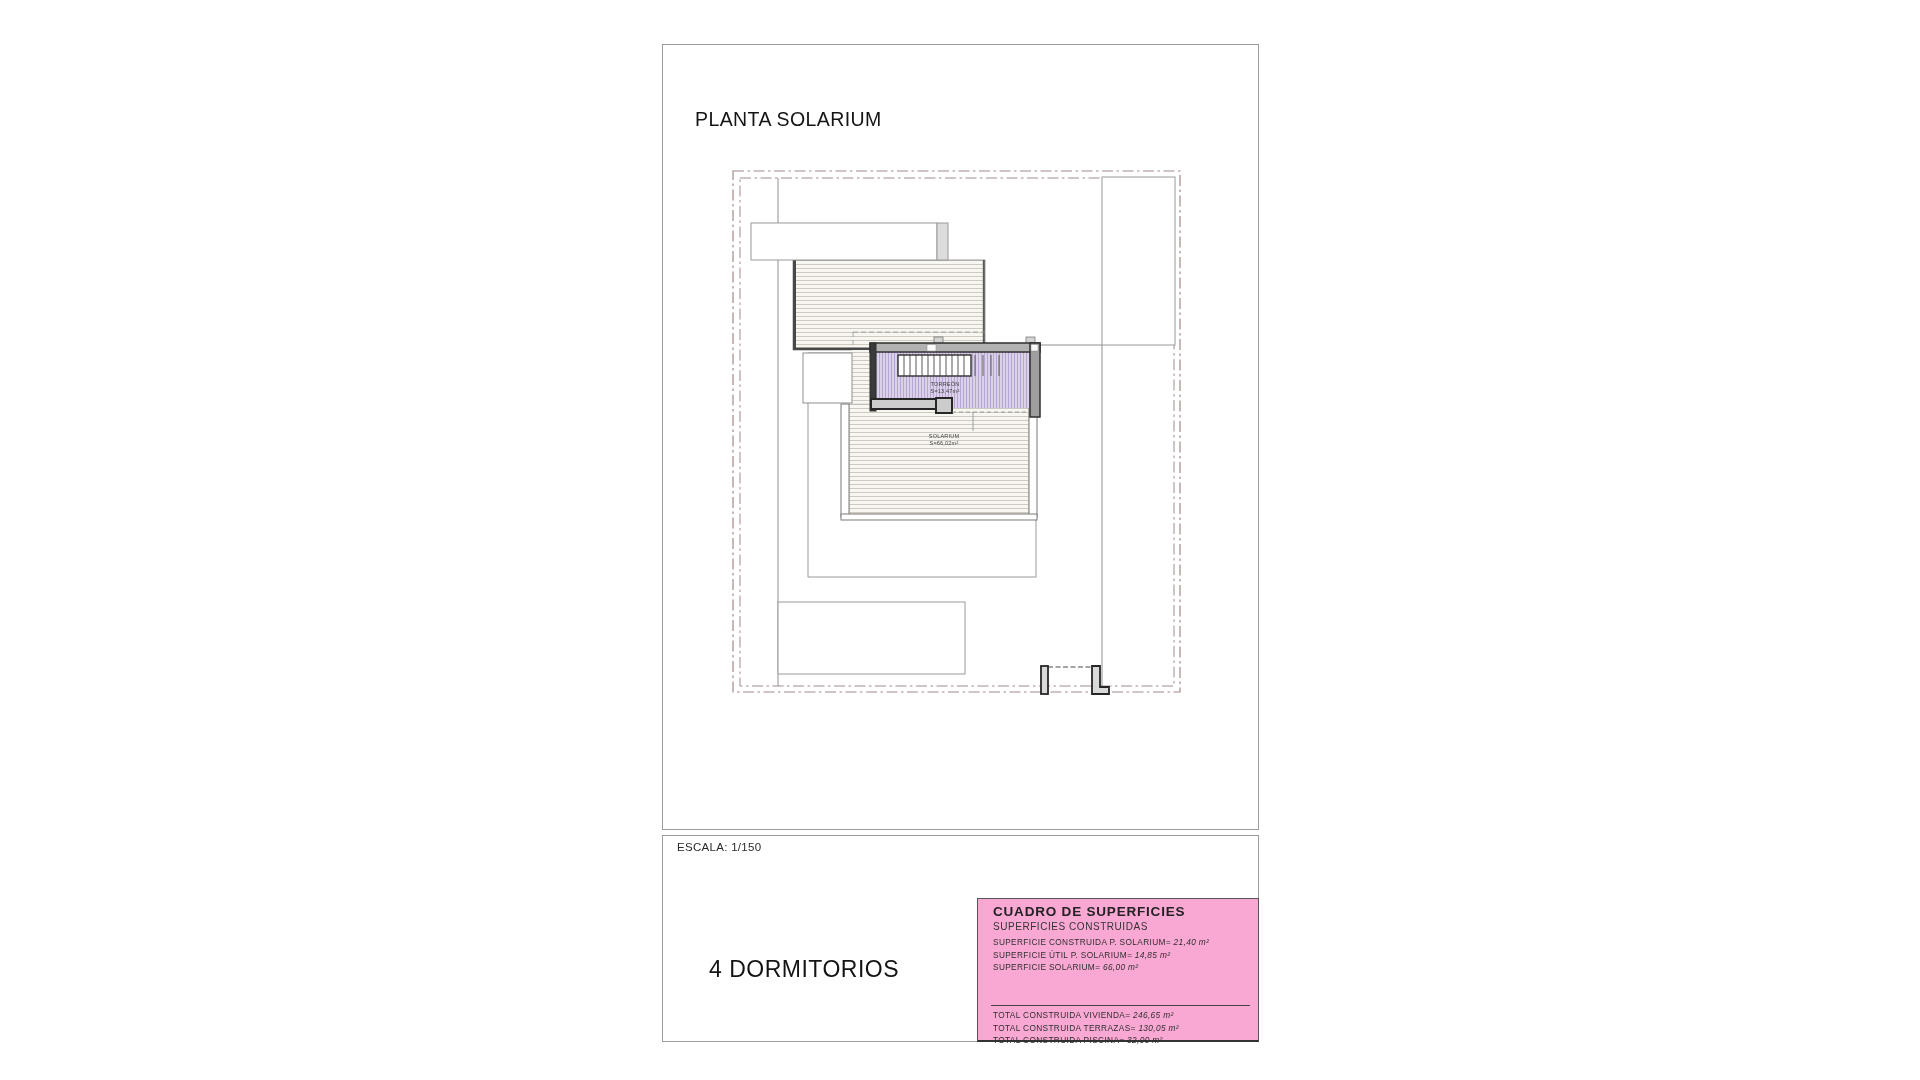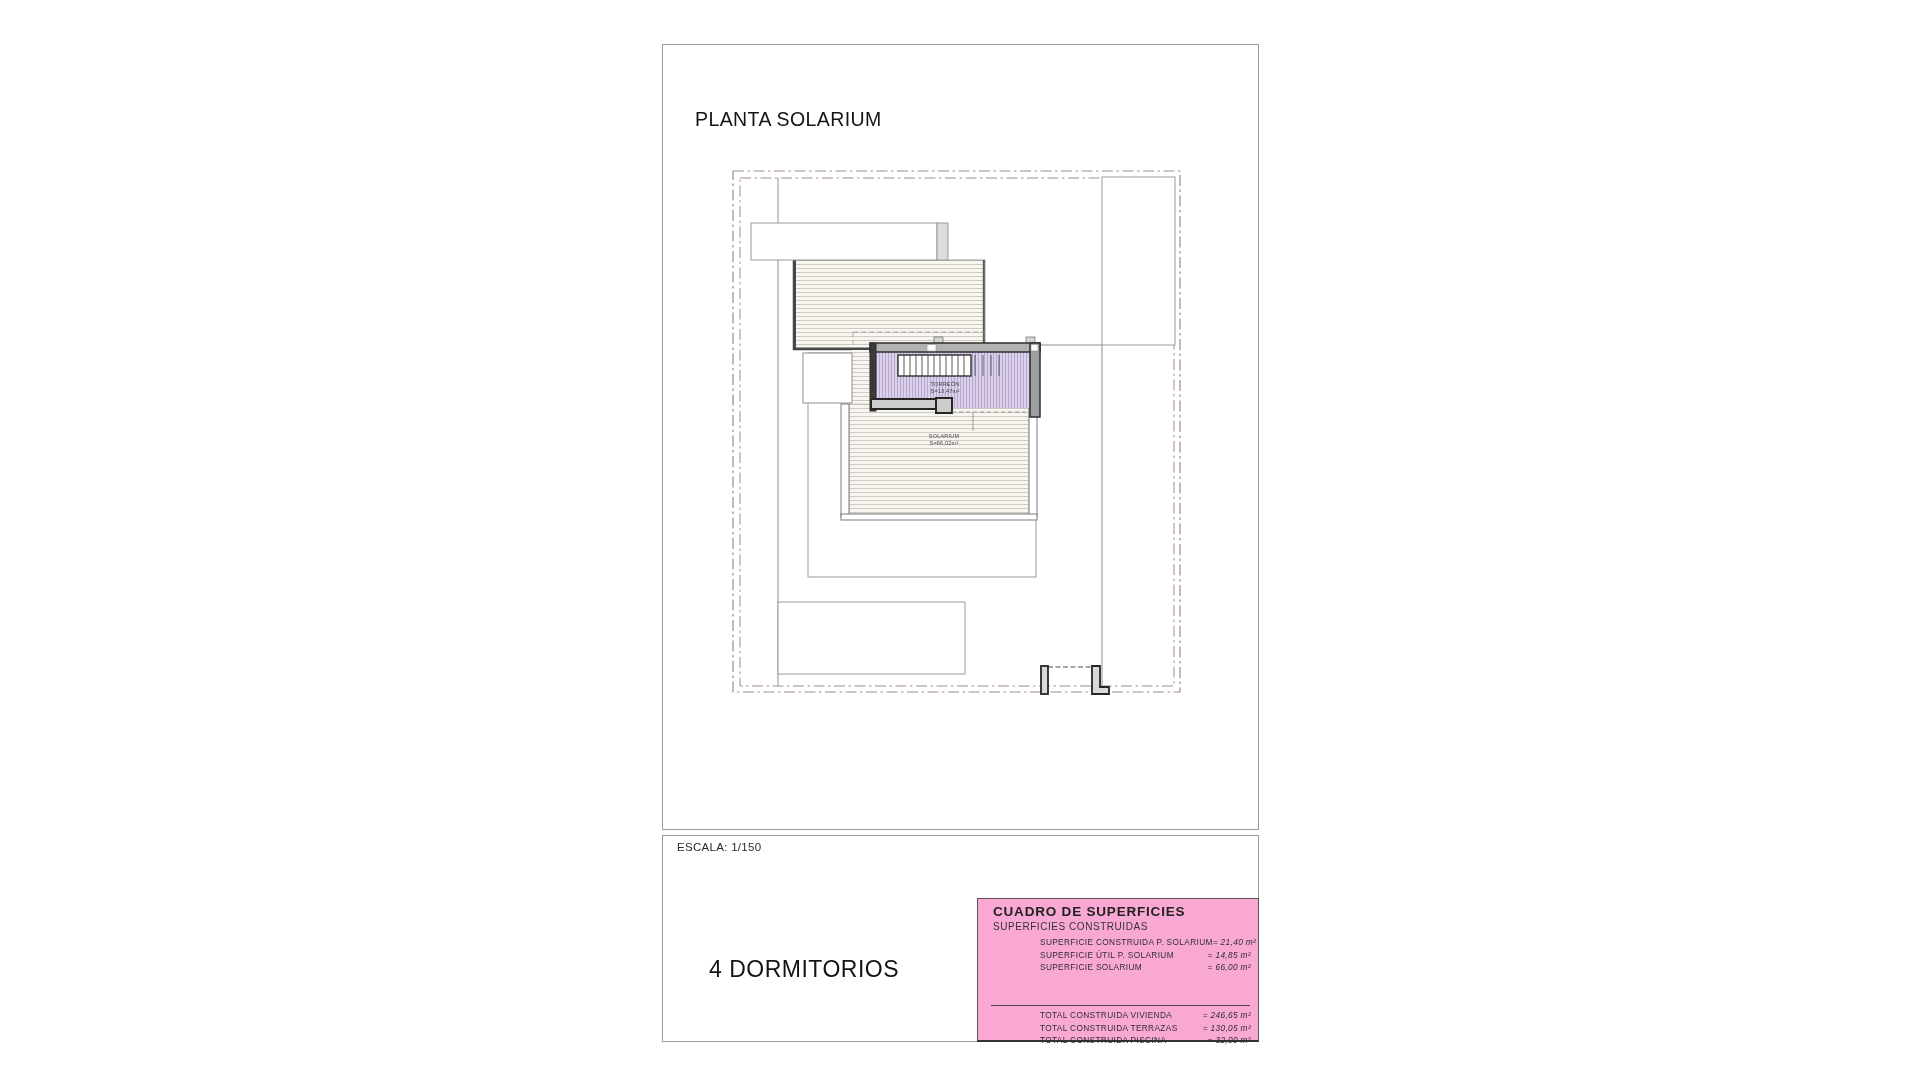--- a/index.html
+++ b/index.html
@@ -24,21 +24,21 @@
   .escala{position:absolute;left:677px;top:841px;font-size:11.5px;color:#2a2a2a;letter-spacing:.3px;}
   .dormitorios{position:absolute;left:709px;top:956px;font-size:23px;color:#141414;letter-spacing:.5px;white-space:nowrap;}
   #cuadro-box{
     position:absolute;left:977px;top:898px;width:280px;height:141px;background:#f9a8d4;
     border:1px solid #555;border-bottom:2px solid #333;
   }
   .ct-title{position:absolute;left:15px;top:5px;font-size:13.5px;font-weight:600;letter-spacing:.8px;color:#222;white-space:nowrap;}
   .ct-subtitle{position:absolute;left:15px;top:22px;font-size:10px;letter-spacing:.55px;color:#333;white-space:nowrap;}
   .ct-rows{position:absolute;left:15px;right:7px;top:37px;}
   .ct-totals{position:absolute;left:15px;right:7px;top:110px;}
-  .ct-row{display:flex;justify-content:space-between;font-size:8.3px;letter-spacing:.35px;color:#2e2e2e;line-height:12.5px;white-space:nowrap;margin-left:47px;}
+  .ct-row{display:flex;font-size:8.3px;letter-spacing:.35px;color:#2e2e2e;line-height:12.5px;white-space:nowrap;}
   .ct-row .val{text-align:right;font-style:italic;}
   .ct-divider{position:absolute;left:13px;right:8px;top:106px;border-top:1px solid #444;}
 </style>
 </head>
 <body>
 
 <div id="main-box" class="sheet-box"></div>
 <div id="footer-box" class="sheet-box"></div>
 
 <svg id="plan-svg" viewBox="0 0 1920 1080">

